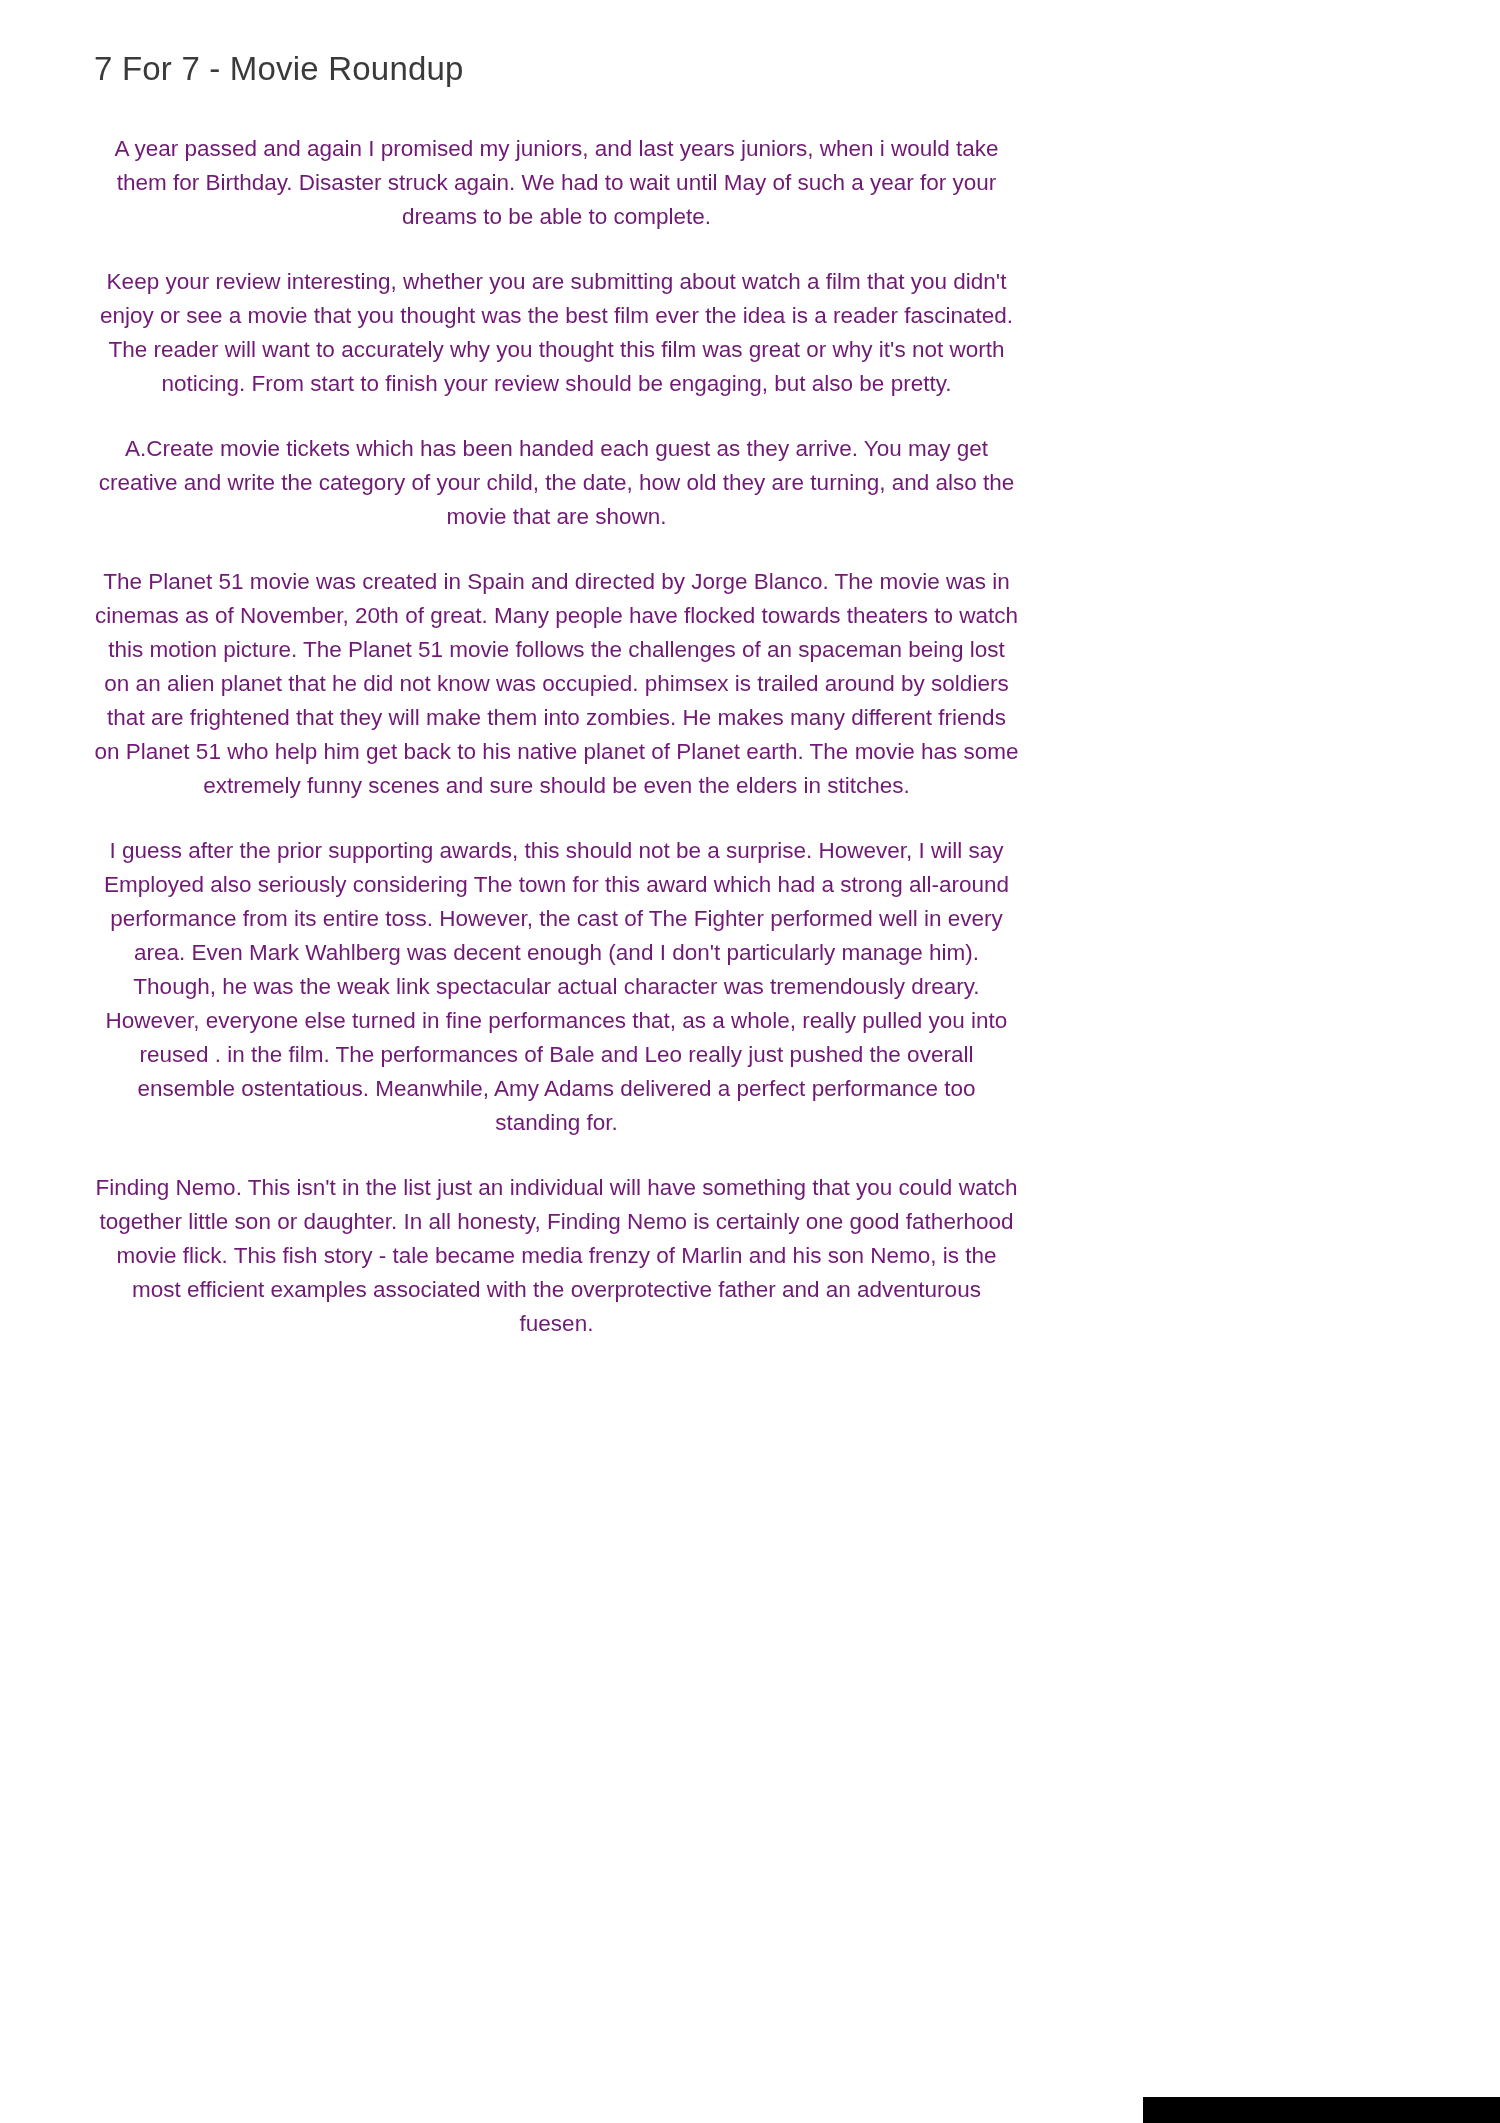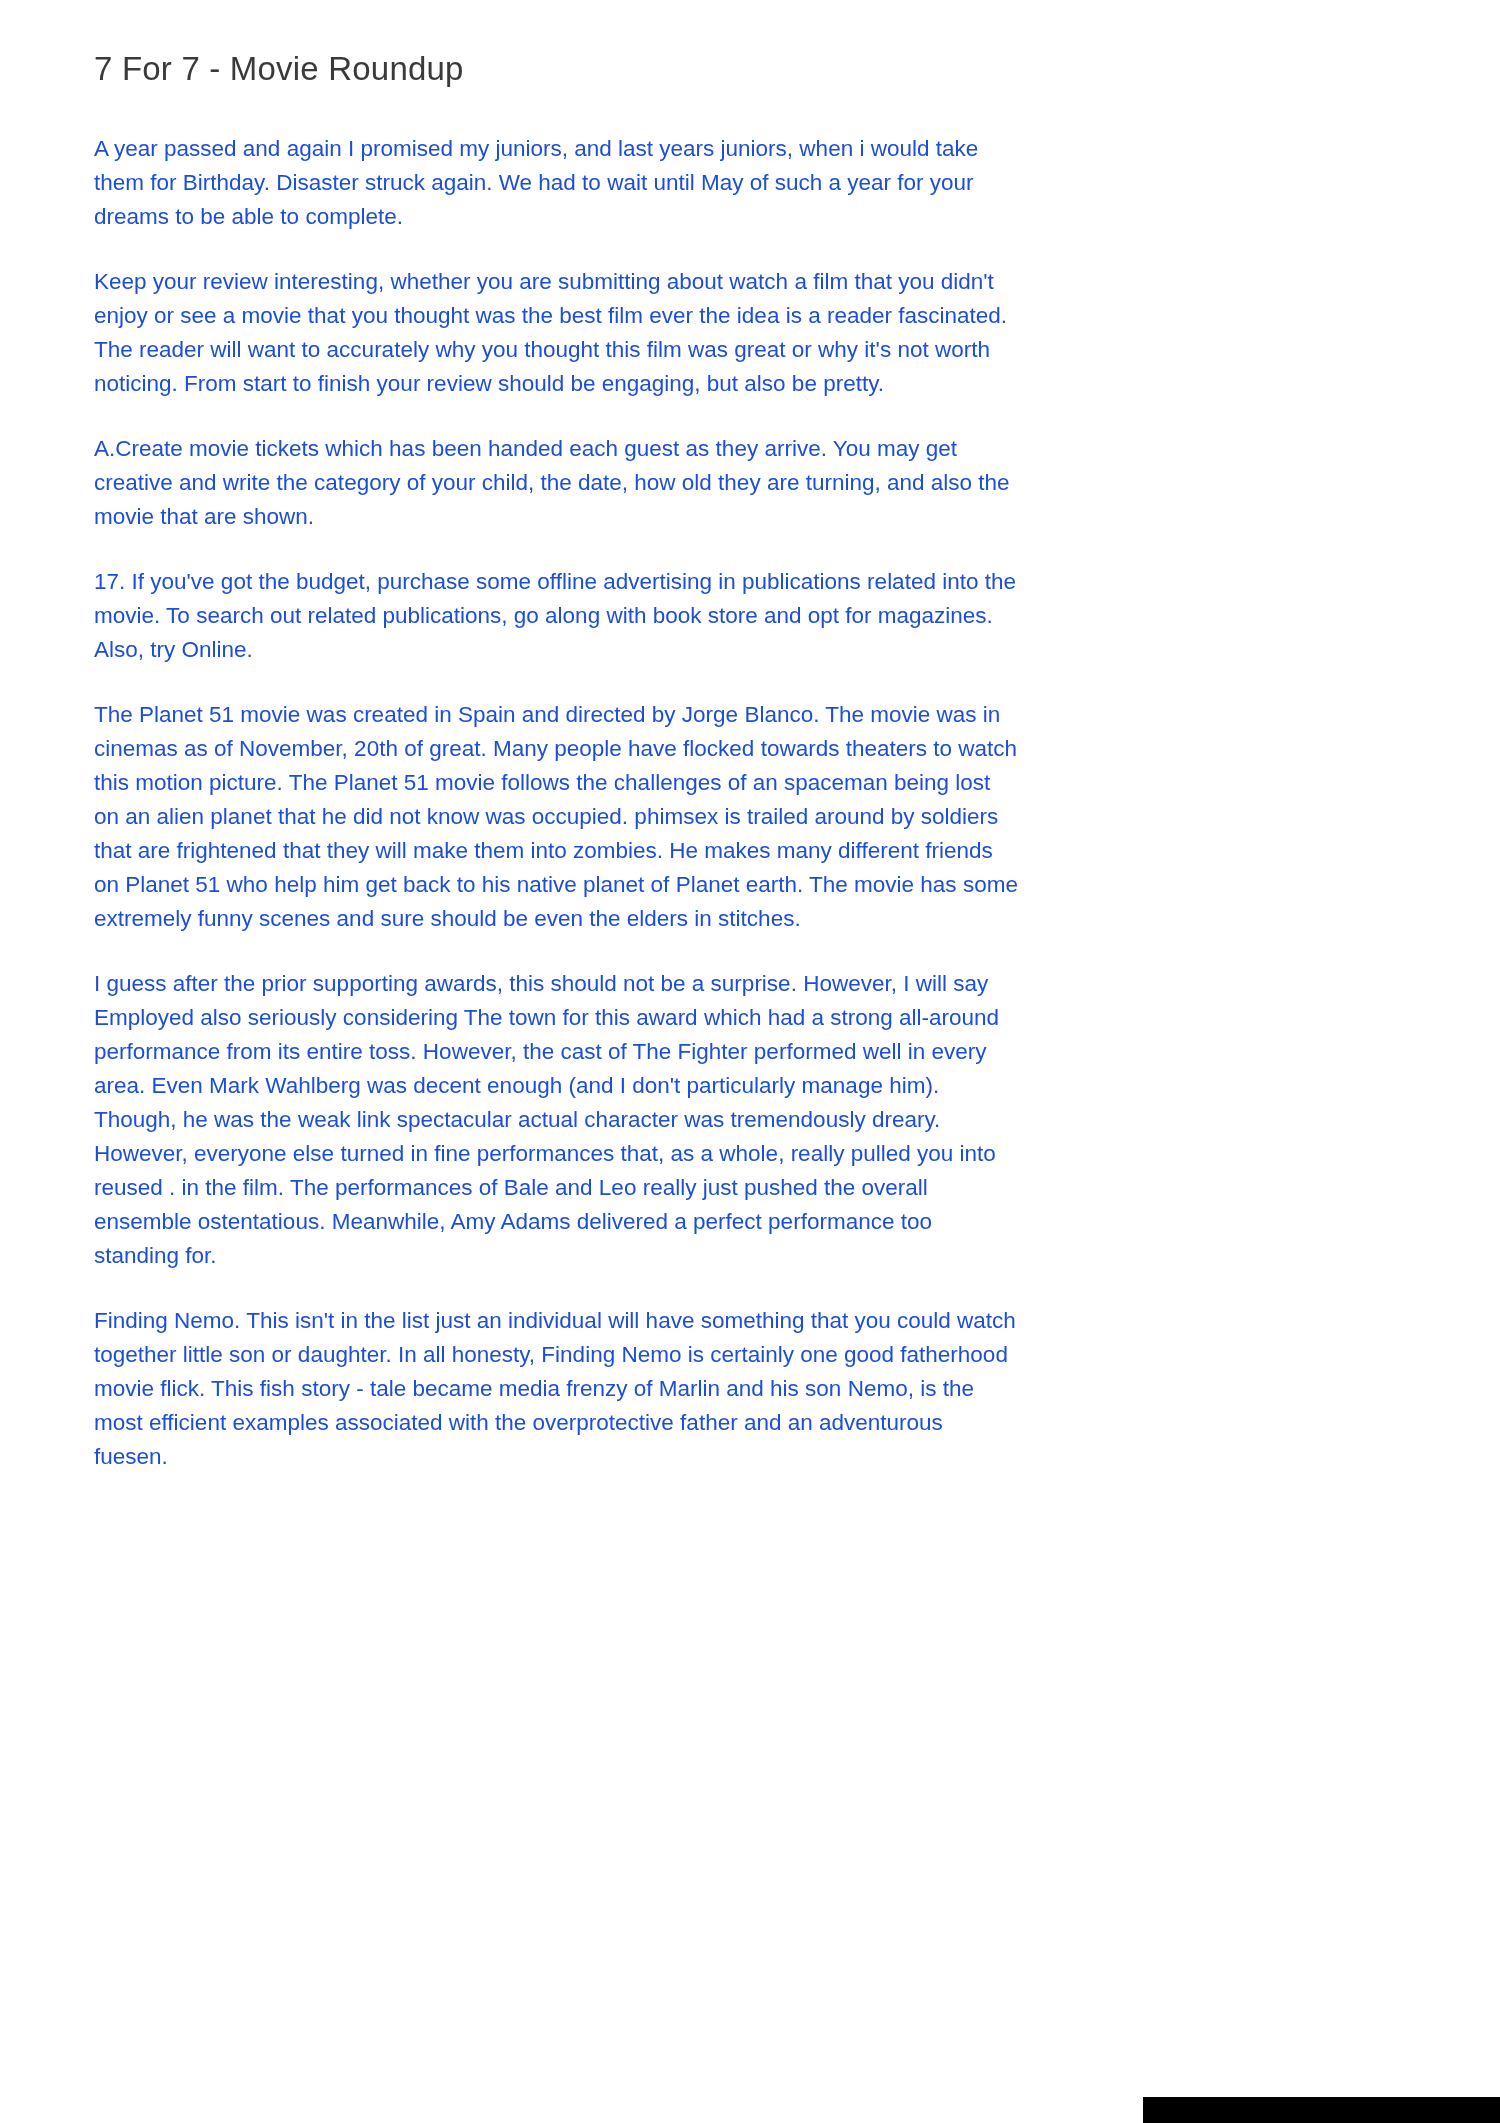--- a/index.html
+++ b/index.html
@@ -25,23 +25,23 @@
   .doc-title {
     font-size: 33px;
     font-weight: 400;
     color: #3a3a3a;
     letter-spacing: 0.2px;
     margin-bottom: 44px;
   }
   .doc-paragraph {
     font-size: 22.5px;
     line-height: 34px;
-    color: #1d4ed8;
+    color: #701a75;
     margin-bottom: 31px;
-    text-align: left;
+    text-align: center;
   }
   .bottom-bar {
     position: absolute;
     right: 0;
     bottom: 0;
     width: 357px;
     height: 26px;
     background: #000000;
   }
 </style>
@@ -51,21 +51,20 @@
 <div class="page">
   <div class="content">
     <h1 class="doc-title">7 For 7 - Movie Roundup</h1>
 
     <p class="doc-paragraph">A year passed and again I promised my juniors, and last years juniors, when i would take them for Birthday. Disaster struck again. We had to wait until May of such a year for your dreams to be able to complete.</p>
 
     <p class="doc-paragraph">Keep your review interesting, whether you are submitting about watch a film that you didn't enjoy or see a movie that you thought was the best film ever the idea is a reader fascinated. The reader will want to accurately why you thought this film was great or why it's not worth noticing. From start to finish your review should be engaging, but also be pretty.</p>
 
     <p class="doc-paragraph">A.Create movie tickets which has been handed each guest as they arrive. You may get creative and write the category of your child, the date, how old they are turning, and also the movie that are shown.</p>
 
-    <p class="doc-paragraph">17. If you've got the budget, purchase some offline advertising in publications related into the movie. To search out related publications, go along with book store and opt for magazines. Also, try Online.</p>
 
     <p class="doc-paragraph">The Planet 51 movie was created in Spain and directed by Jorge Blanco. The movie was in cinemas as of November, 20th of great. Many people have flocked towards theaters to watch this motion picture. The Planet 51 movie follows the challenges of an spaceman being lost on an alien planet that he did not know was occupied. phimsex is trailed around by soldiers that are frightened that they will make them into zombies. He makes many different friends on Planet 51 who help him get back to his native planet of Planet earth. The movie has some extremely funny scenes and sure should be even the elders in stitches.</p>
 
     <p class="doc-paragraph">I guess after the prior supporting awards, this should not be a surprise. However, I will say Employed also seriously considering The town for this award which had a strong all-around performance from its entire toss. However, the cast of The Fighter performed well in every area. Even Mark Wahlberg was decent enough (and I don't particularly manage him). Though, he was the weak link spectacular actual character was tremendously dreary. However, everyone else turned in fine performances that, as a whole, really pulled you into reused . in the film. The performances of Bale and Leo really just pushed the overall ensemble ostentatious. Meanwhile, Amy Adams delivered a perfect performance too standing for.</p>
 
     <p class="doc-paragraph">Finding Nemo. This isn't in the list just an individual will have something that you could watch together little son or daughter. In all honesty, Finding Nemo is certainly one good fatherhood movie flick. This fish story - tale became media frenzy of Marlin and his son Nemo, is the most efficient examples associated with the overprotective father and an adventurous fuesen.</p>
   </div>
 
   <div class="bottom-bar"></div>
 </div>

